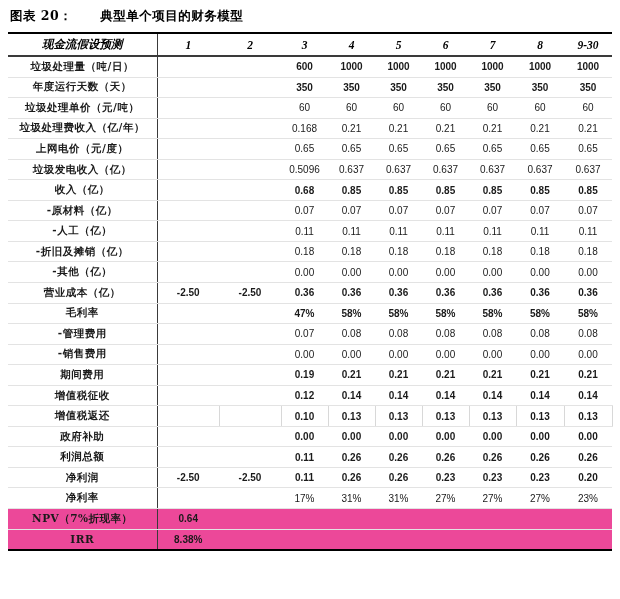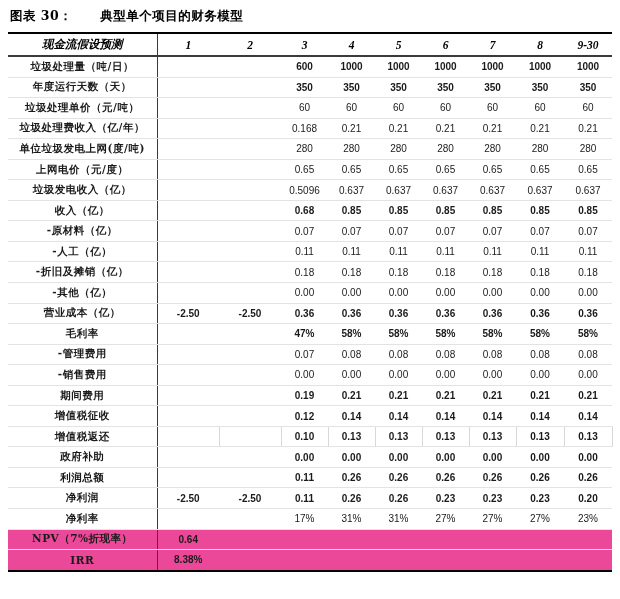--- a/index.html
+++ b/index.html
@@ -16,21 +16,21 @@
   tr.boxed td:not(.label-col){border-left:1px solid #d8d8d8;border-right:1px solid #d8d8d8;}
   tr.sep td{border-top:1.8px solid #3a3a3a;}
   tr.hl td{background:#ec4899;}
   tbody tr:last-child td{border-bottom:none;}
 </style>
 </head>
 <body>
 
 <div class="page">
   <div class="fig-title">
-    <span class="prefix">图表 30：</span><span>典型单个项目的财务模型</span>
+    <span class="prefix">图表 20：</span><span>典型单个项目的财务模型</span>
   </div>
 
   <table class="model">
     <colgroup>
       <col style="width:149px">
       <col style="width:62px">
       <col style="width:62px">
       <col style="width:47px">
       <col style="width:47px">
       <col style="width:47px">
@@ -96,32 +96,20 @@
           <td></td>
           <td>0.168</td>
           <td>0.21</td>
           <td>0.21</td>
           <td>0.21</td>
           <td>0.21</td>
           <td>0.21</td>
           <td>0.21</td>
         </tr>
         <tr>
-          <td class="label-col">单位垃圾发电上网(度/吨)</td>
-          <td></td>
-          <td></td>
-          <td>280</td>
-          <td>280</td>
-          <td>280</td>
-          <td>280</td>
-          <td>280</td>
-          <td>280</td>
-          <td>280</td>
-        </tr>
-        <tr>
           <td class="label-col">上网电价（元/度）</td>
           <td></td>
           <td></td>
           <td>0.65</td>
           <td>0.65</td>
           <td>0.65</td>
           <td>0.65</td>
           <td>0.65</td>
           <td>0.65</td>
           <td>0.65</td>

